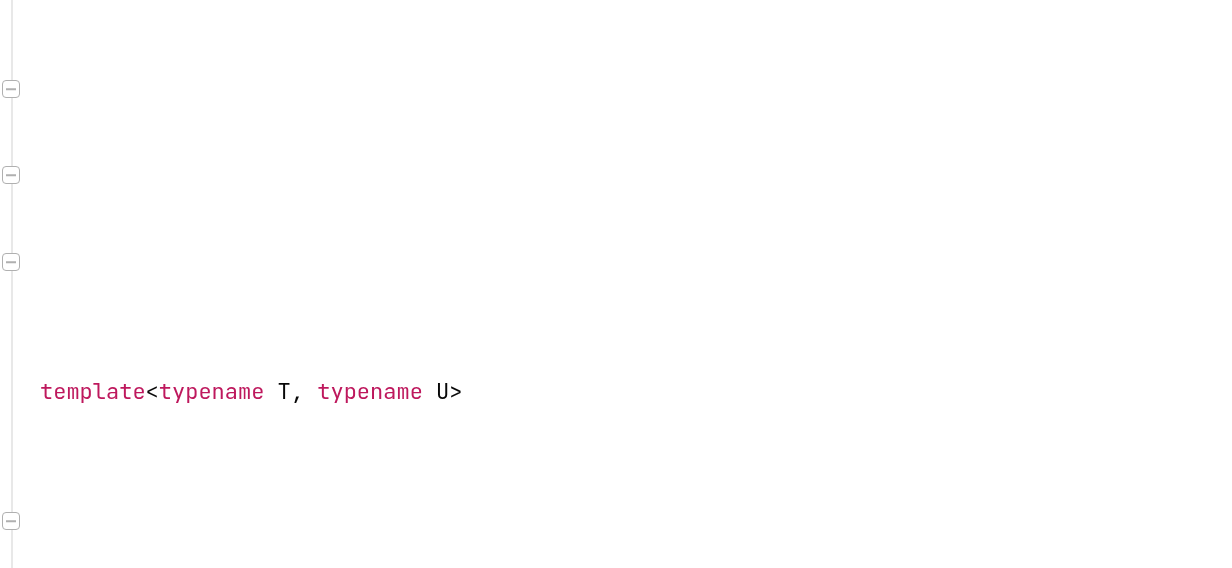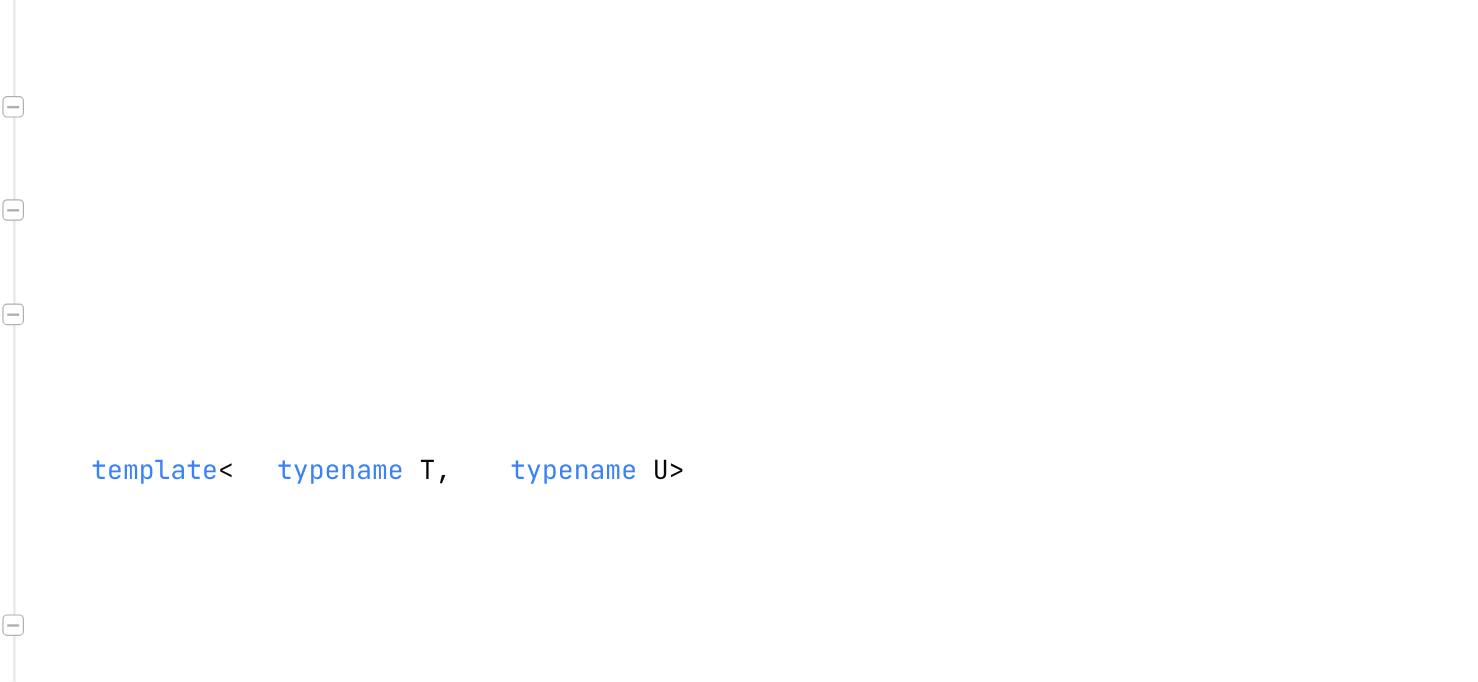--- a/index.html
+++ b/index.html
@@ -56,21 +56,21 @@
     background: #b0b0b0;
     transform: translateY(-50%);
   }
   .code {
     position: relative;
     margin-left: 22px;
   }
   .line {
     height: 43px;
   }
-  .kw   { color: #3b82f6; margin-left: 36px; }
+  .kw   { color: #be185d; }
   .punc { color: #080808; }
 </style>
 </head>
 <body>
 
 <div class="editor">
   <div class="gutter">
     <div class="rule"></div>
     <div class="fold-mark" style="top:80px"></div>
     <div class="fold-mark" style="top:166px"></div>

